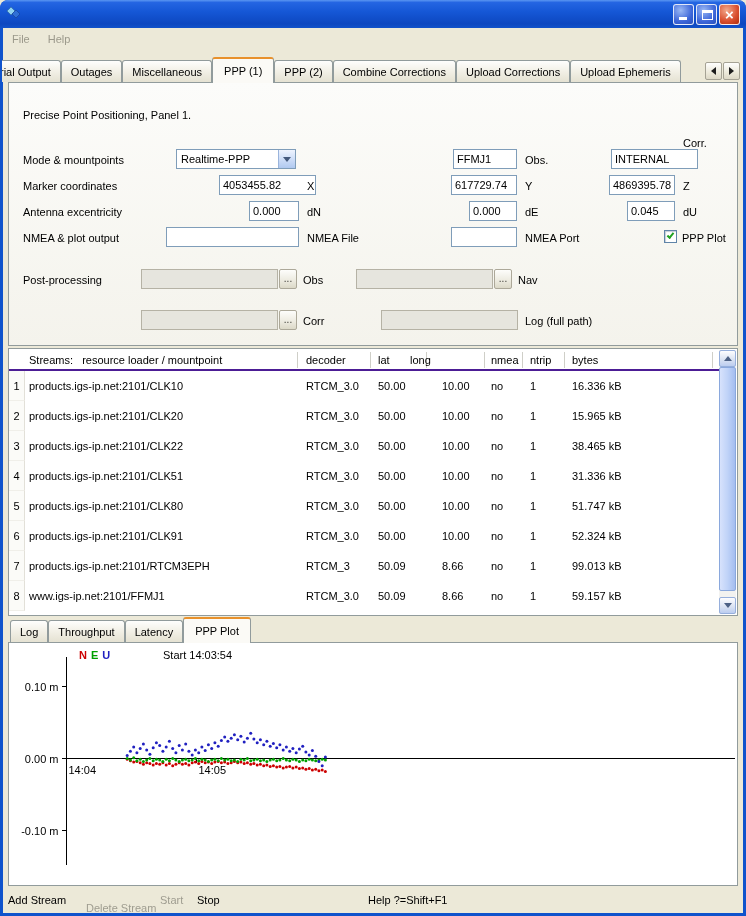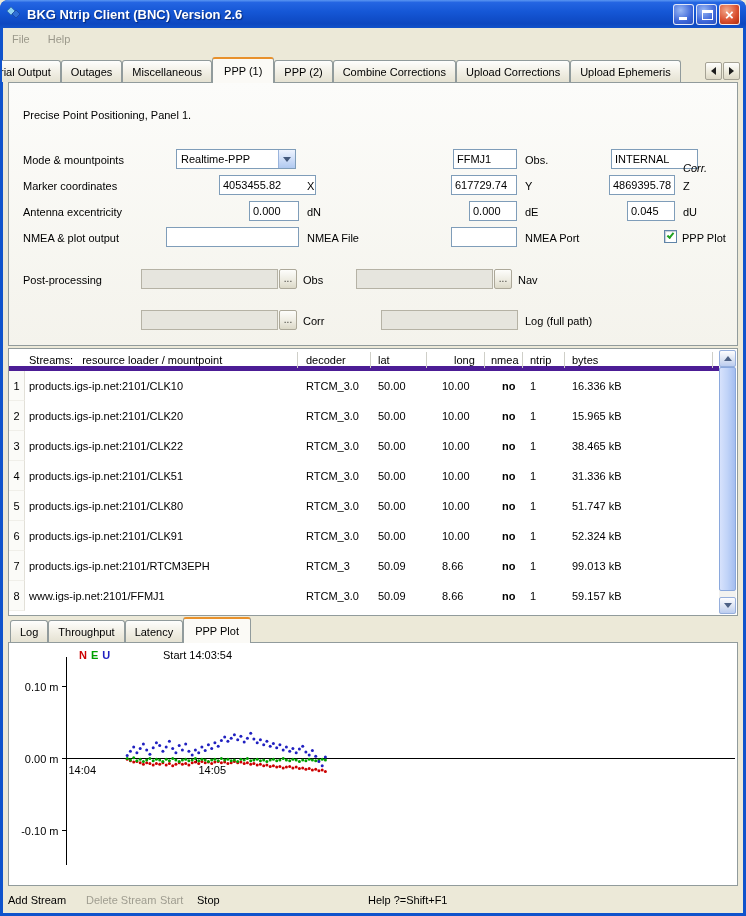--- a/index.html
+++ b/index.html
@@ -52,32 +52,32 @@
   .combo-btn { width:17px; height:18px; background:linear-gradient(180deg,#eef4fe,#cfdef8 50%,#b0c9f0); border-left:1px solid #9ab4dc;
     display:flex; align-items:center; justify-content:center; }
   .arrow-down { width:0; height:0; border-left:4px solid transparent; border-right:4px solid transparent; border-top:5px solid #44597c; }
   .dots { position:absolute; width:18px; height:20px; text-align:center; line-height:17px; font-size:10px; color:#3c3c36; cursor:pointer;
     background:linear-gradient(180deg,#fdfdfb,#eceadf 60%,#dcd9c8); border:1px solid #aca899; border-radius:2px; }
   .checkbox { position:absolute; width:13px; height:13px; background:#fff; border:1px solid #5f84a8; box-shadow:inset 1px 1px 1px rgba(90,110,140,.35); cursor:pointer; }
   .check { position:absolute; left:2px; top:2px; width:7px; height:4px; border-left:2px solid #21a121; border-bottom:2px solid #21a121; transform:rotate(-50deg); }
 
   
   .streams { position:absolute; left:8px; top:348px; width:730px; height:268px; border:1px solid #919b9c; background:#fff; }
-  .thead { position:absolute; left:0; top:0; width:710px; height:22px; border-bottom:5px solid #4c1d95; background:#fff; }
+  .thead { position:absolute; left:0; top:0; width:710px; height:22px; border-bottom:2px solid #4c1d95; background:#fff; }
   .hcell { position:absolute; top:5px; font-size:11px; white-space:pre; }
   .vsep { position:absolute; top:3px; height:16px; width:1px; background:#cfcfc8; }
   .tbody { position:absolute; left:0; top:22px; width:710px; height:240px; overflow:hidden; }
   .trow { position:relative; height:30px; background:#fff; cursor:default; }
   .tcell { position:absolute; top:9px; font-size:11px; white-space:nowrap; }
   .c-num { left:0; top:0; width:16px; height:30px; line-height:30px; text-align:center; background:#fbfbf8; border-right:1px solid #e2e0d8; border-bottom:1px solid #f0efe9; }
   .c-mp   { left:20px; }
   .c-dec  { left:297px; }
   .c-lat  { left:369px; }
   .c-long { left:425px;margin-left:8px; }
-  .c-nmea { left:493px;font-weight:bold; }
+  .c-nmea { left:482px; }
   .c-ntrip{ left:521px; }
   .c-bytes{ left:563px; }
 
   
   .vscroll { position:absolute; right:1px; top:1px; width:17px; height:264px; background:#f2f2f0; }
   .sb-btn { position:absolute; left:0; width:17px; height:17px; background:linear-gradient(180deg,#fdfdff,#d8e1f2 60%,#bccdf0);
     border:1px solid #96afdc; border-radius:2px; display:flex; align-items:center; justify-content:center; cursor:pointer; }
   .sb-btn.up { top:0; }
   .sb-btn.down { bottom:0; }
   .tri-up { width:0; height:0; border-left:4px solid transparent; border-right:4px solid transparent; border-bottom:5px solid #4d6185; }
@@ -107,21 +107,20 @@
 
   <div class="client"></div>
 
   <div class="titlebar">
     <span class="app-icon">
       <svg width="16" height="16" viewBox="0 0 16 16">
         <polygon points="1,6 5,2 9,6 5,10" fill="#8fd2f2" stroke="#2a6496" stroke-width="0.6"></polygon>
         <polygon points="6,9 10,5 14,9 10,13" fill="#2f6fd6" stroke="#163d8e" stroke-width="0.6"></polygon>
       </svg>
     </span>
-    <span class="title-text">BKG Ntrip Client (BNC) Version 2.6</span>
     <span class="win-buttons">
       <span class="win-btn">
           <span class="glyph-min"></span>
         </span>
       <span class="win-btn">
           <span class="glyph-max"></span>
         </span>
       <span class="win-btn close">
           <span class="glyph-close">×</span>
         </span>
@@ -158,21 +157,21 @@
     <span class="flabel" style="left:14px; top:71px;text-align:center;">Mode &amp; mountpoints</span>
     <div class="combo" style="left:167px; top:66px; width:120px;">
       <span class="combo-text">Realtime-PPP</span>
       <span class="combo-btn">
           <i class="arrow-down"></i>
         </span>
     </div>
     <input class="tf" style="left: 444px; top: 66px; width: 64px;" value="FFMJ1">
     <span class="flabel" style="left:516px; top:71px;">Obs.</span>
     <input class="tf" style="left: 602px; top: 66px; width: 87px;" value="INTERNAL">
-    <span class="flabel" style="left:674px; top:79px;font-style:italic;">Corr.</span>
+    <span class="flabel" style="left:674px; top:54px;">Corr.</span>
 
     <span class="flabel" style="left:14px; top:97px;">Marker coordinates</span>
     <input class="tf" style="left: 210px; top: 92px; width: 97px;" value="4053455.82">
     <span class="flabel" style="left:298px; top:97px;">X</span>
     <input class="tf" style="left: 442px; top: 92px; width: 66px;" value="617729.74">
     <span class="flabel" style="left:516px; top:97px;">Y</span>
     <input class="tf" style="left: 600px; top: 92px; width: 66px;" value="4869395.78">
     <span class="flabel" style="left:674px; top:97px;">Z</span>
 
     <span class="flabel" style="left:14px; top:123px;">Antenna excentricity</span>
@@ -209,21 +208,21 @@
   </div>
 
   <div class="streams">
     <div class="thead">
       <span class="hcell" style="left:20px;">Streams:   resource loader / mountpoint</span>
       <span class="vsep" style="left:288px;"></span>
       <span class="hcell" style="left:297px;">decoder</span>
       <span class="vsep" style="left:361px;"></span>
       <span class="hcell" style="left:369px;text-align:center;">lat</span>
       <span class="vsep" style="left:417px;"></span>
-      <span class="hcell" style="left:445px;text-align:center;">long</span>
+      <span class="hcell" style="left:401px;text-align:center;">long</span>
       <span class="vsep" style="left:475px;"></span>
       <span class="hcell" style="left:482px;">nmea</span>
       <span class="vsep" style="left:513px;"></span>
       <span class="hcell" style="left:521px;">ntrip</span>
       <span class="vsep" style="left:555px;"></span>
       <span class="hcell" style="left:563px;">bytes</span>
       <span class="vsep" style="left:703px;"></span>
     </div>
     <div class="tbody">
         <div class="trow">
@@ -525,19 +524,19 @@
         <circle cx="309.9" cy="118.4" r="1.5" fill="#2020c0"></circle>
         <circle cx="313.2" cy="122.7" r="1.5" fill="#2020c0"></circle>
         <circle cx="316.4" cy="114.1" r="1.5" fill="#2020c0"></circle>
       </svg>
     <div class="plot-legend"><span class="legend-letter" style="color: rgb(204, 0, 0);">N</span><span class="legend-letter" style="color: rgb(0, 160, 0);">E</span><span class="legend-letter" style="color: rgb(32, 32, 192);">U</span></div>
     <span class="plot-start">Start 14:03:54</span>
   </div>
 
   <div class="statusbar">
     <span class="sb-item" style="left:5px;">Add Stream</span>
-    <span class="sb-item disabled" style="left:83px;">Delete Stream</span>
+    <span class="sb-item disabled" style="left:83px;margin-top:8px;">Delete Stream</span>
     <span class="sb-item disabled" style="left:157px;">Start</span>
     <span class="sb-item" style="left:194px;">Stop</span>
     <span class="sb-item" style="left:365px; cursor:default;">Help ?=Shift+F1</span>
   </div>
 
 </div>
 
 </body></html>

